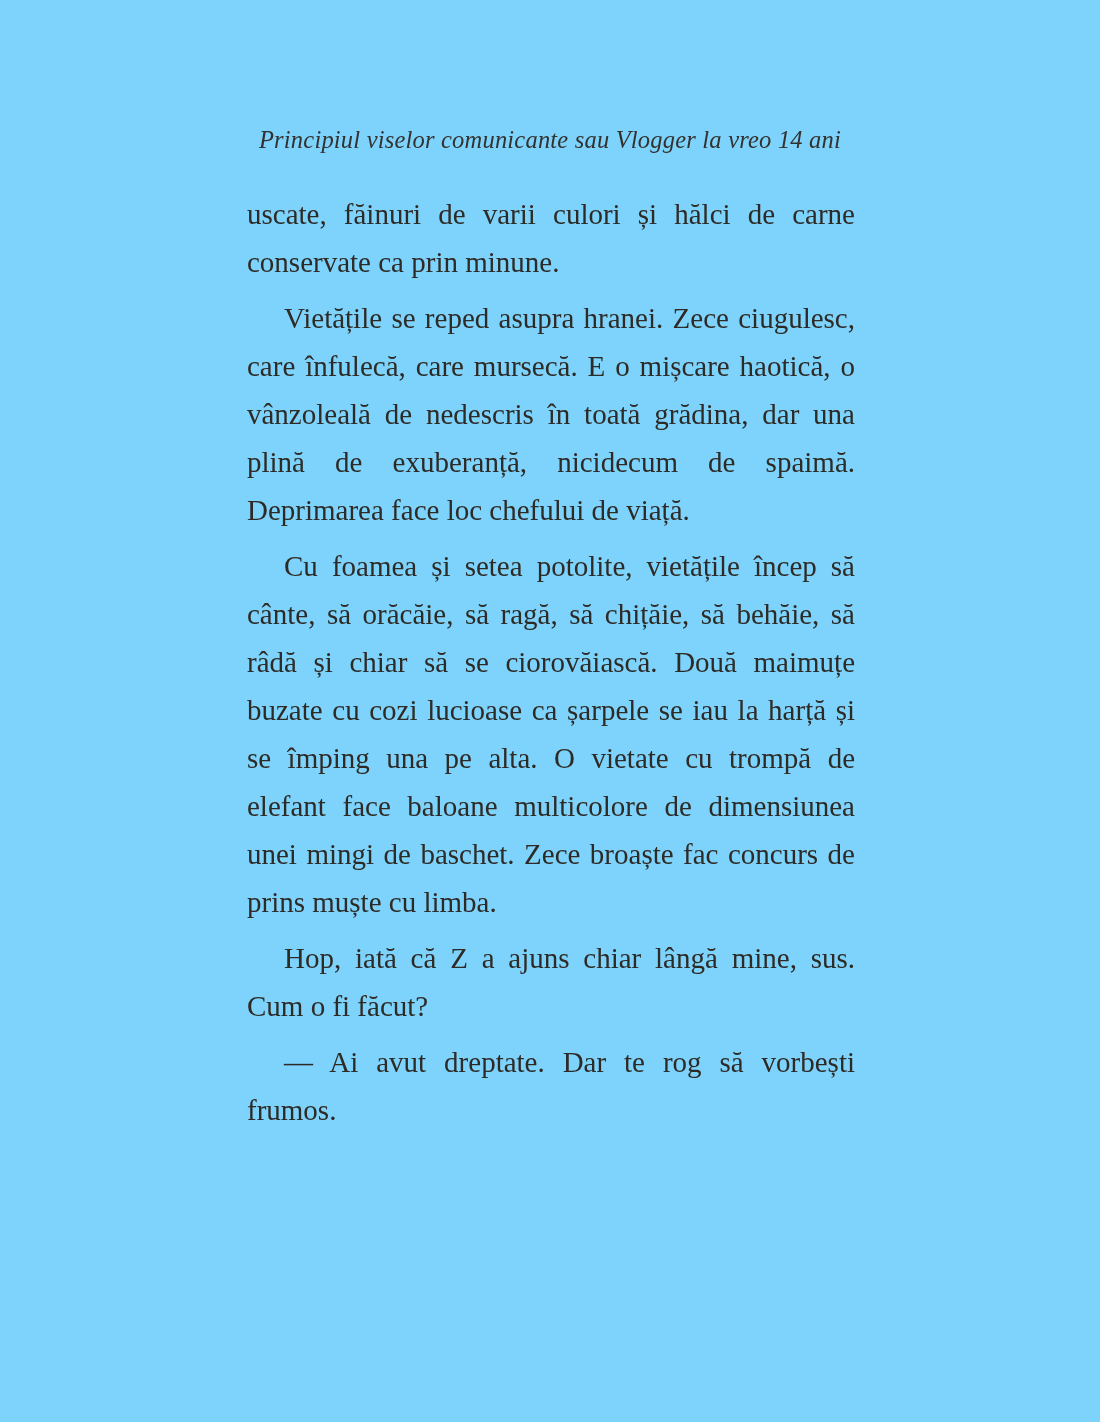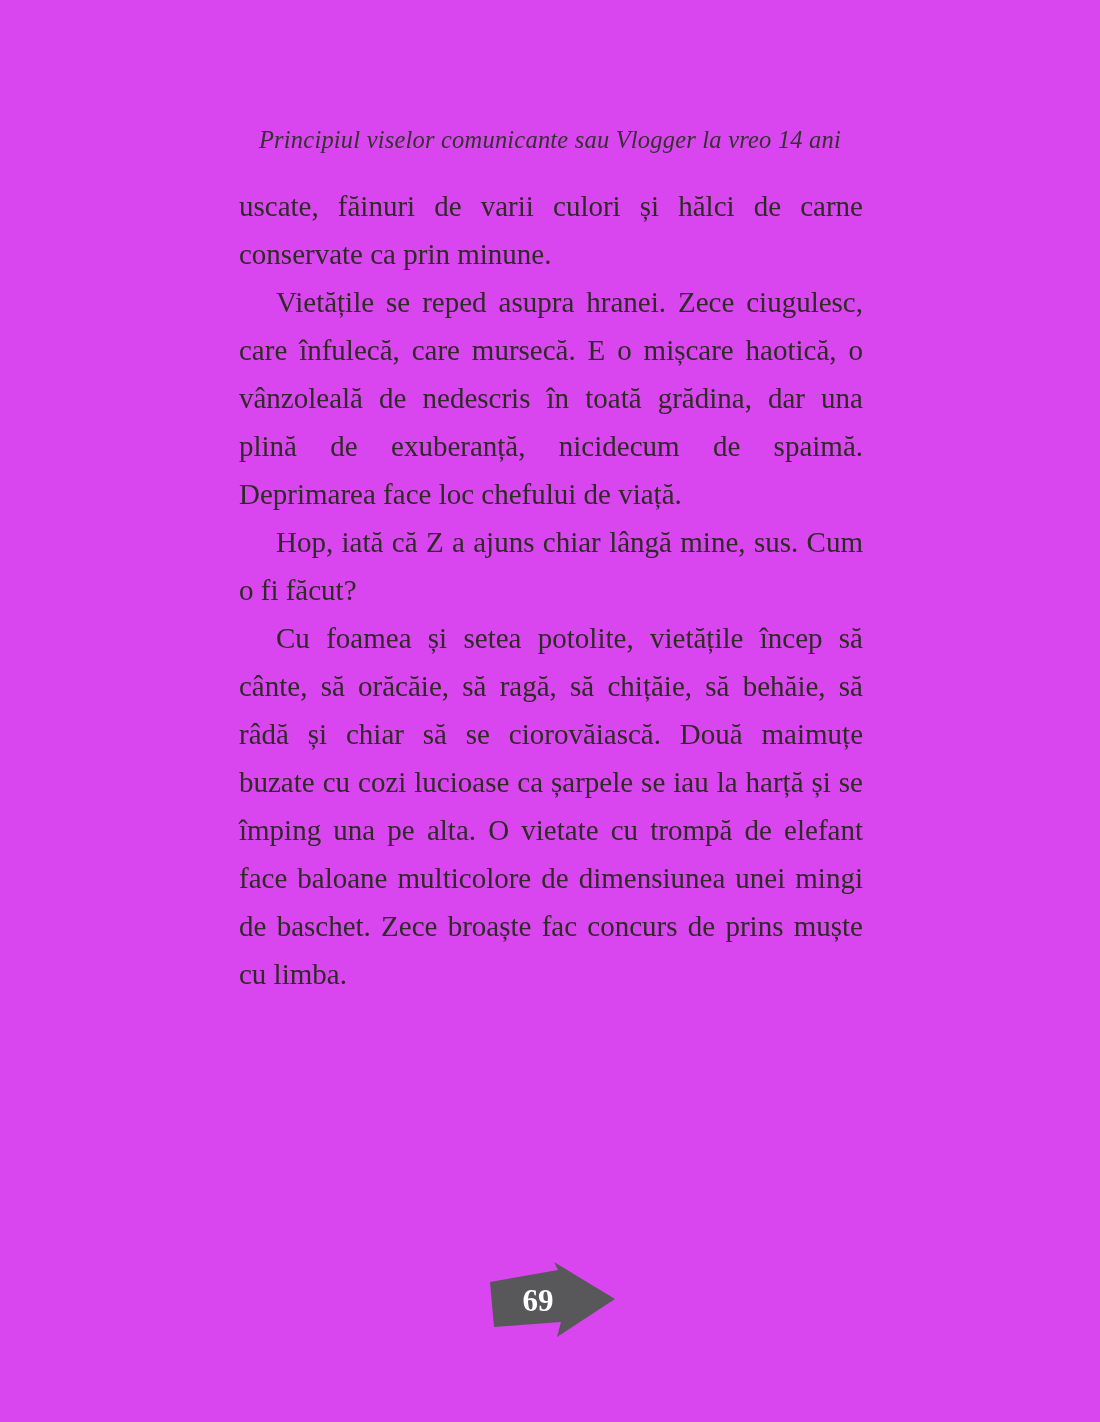--- a/index.html
+++ b/index.html
@@ -10,21 +10,21 @@
     width: 1100px;
     height: 1422px;
     background: #ffffff;
     font-family: "Liberation Serif", serif;
     color: #2e2b27;
   }
   .book-page {
     position: relative;
     width: 1100px;
     height: 1422px;
-    background: #d946ef;
+    background: #7dd3fc;
     overflow: hidden;
   }
   .running-header {
     position: absolute;
     top: 126px;
     left: 0;
     width: 100%;
     text-align: center;
     font-style: italic;
     font-size: 24.5px;
@@ -35,21 +35,21 @@
     position: absolute;
     top: 182px;
     left: 239px;
     width: 624px;
     font-size: 29px;
     line-height: 48px;
     text-align: justify;
     color: #2e2b27;
   }
   .para {
-    margin: 0;
+    margin: 8px;
     text-indent: 37px;
   }
   .para.first {
     text-indent: 0;
   }
   .page-badge {
     position: absolute;
     left: 486px;
     top: 1260px;
     width: 132px;
@@ -69,24 +69,19 @@
 </head>
 <body>
 
 <div class="book-page">
 
   <div class="running-header">Principiul viselor comunicante sau Vlogger la vreo 14 ani</div>
 
   <div class="body-text">
     <p class="para first">uscate, făinuri de varii culori și hălci de carne conservate ca prin minune.</p>
     <p class="para">Vietățile se reped asupra hranei. Zece ciugulesc, care înfulecă, care mursecă. E o mișcare haotică, o vânzoleală de nedescris în toată grădina, dar una plină de exuberanță, nicidecum de spaimă. Deprimarea face loc chefului de viață.</p>
+    <p class="para">Cu foamea și setea potolite, vietățile încep să cânte, să orăcăie, să ragă, să chițăie, să behăie, să râdă și chiar să se ciorovăiască. Două maimuțe buzate cu cozi lucioase ca șarpele se iau la harță și se împing una pe alta. O vietate cu trompă de elefant face baloane multicolore de dimensiunea unei mingi de baschet. Zece broaște fac concurs de prins muște cu limba.</p>
     <p class="para">Hop, iată că Z a ajuns chiar lângă mine, sus. Cum o fi făcut?</p>
-    <p class="para">Cu foamea și setea potolite, vietățile încep să cânte, să orăcăie, să ragă, să chițăie, să behăie, să râdă și chiar să se ciorovăiască. Două maimuțe buzate cu cozi lucioase ca șarpele se iau la harță și se împing una pe alta. O vietate cu trompă de elefant face baloane multicolore de dimensiunea unei mingi de baschet. Zece broaște fac concurs de prins muște cu limba.</p>
+    <p class="para">— Ai avut dreptate. Dar te rog să vorbești frumos.</p>
   </div>
 
-  <div class="page-badge">
-    <svg viewBox="0 0 132 78" xmlns="http://www.w3.org/2000/svg">
-      <polygon points="4,22 72,10 68,2 129,39 71,77 75,62 8,67" fill="#58585a"></polygon>
-      <text x="52" y="51" text-anchor="middle" fill="#ffffff">69</text>
-    </svg>
-  </div>
 
 </div>
 
 </body></html>

